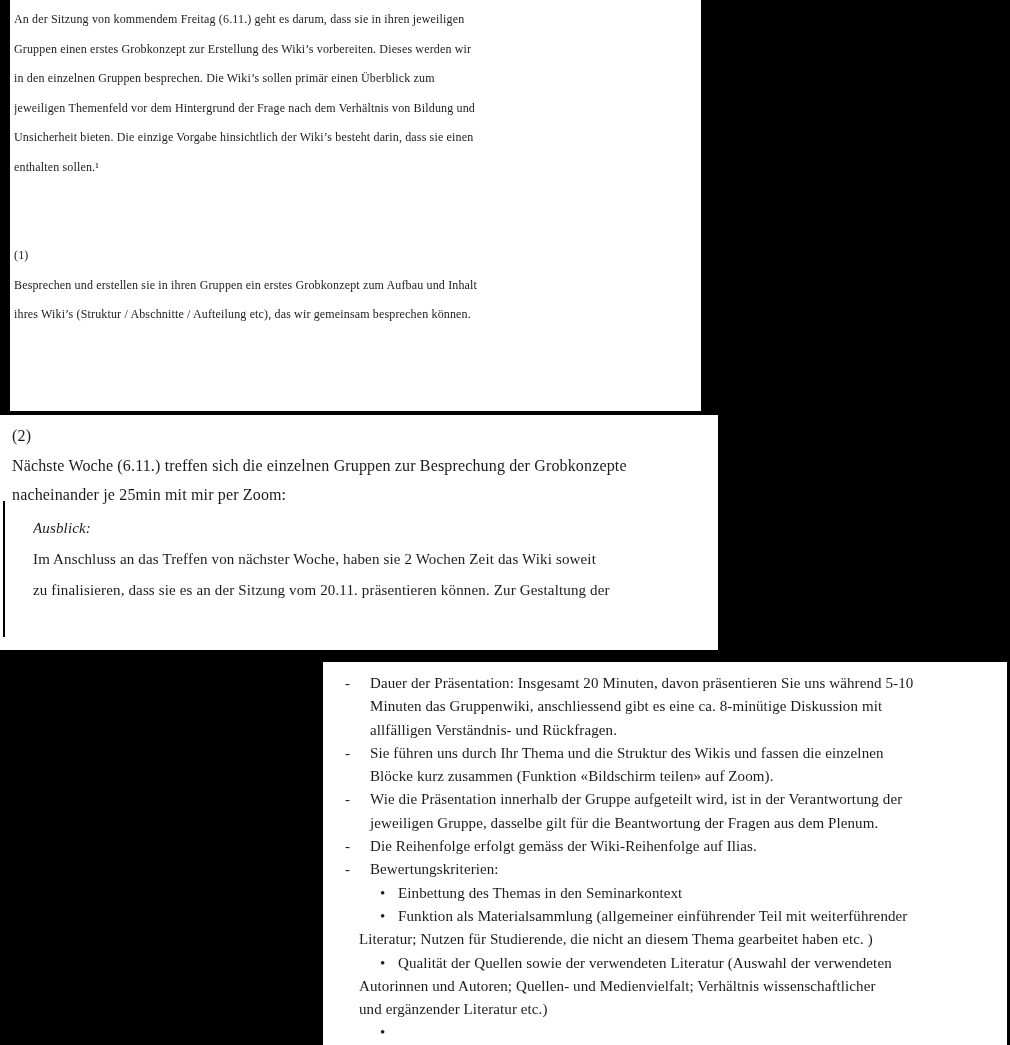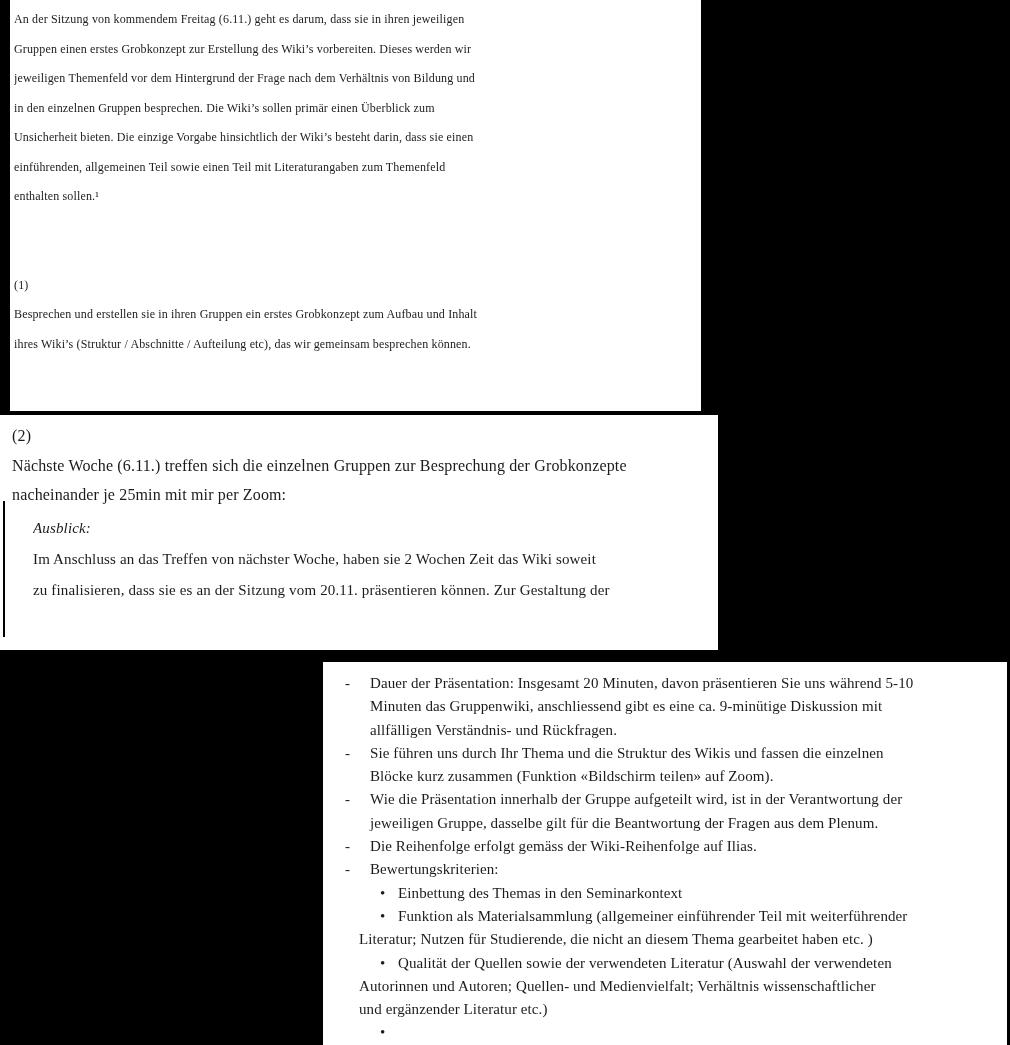--- a/index.html
+++ b/index.html
@@ -48,24 +48,23 @@
   .nline.s  { padding-left:57px; } .nline.s  .nb { width:18px; }
   .nline.sc { padding-left:36px; } .nline.sc .nb { width:0; }
 </style>
 </head>
 <body style="--canvas: #000000; --paper: #ffffff; --ink: #1b1b1b;">
 
 <div id="blockA" class="paper">
   <div>
       <div class="aline">An der Sitzung von kommendem Freitag (6.11.) geht es darum, dass sie in ihren jeweiligen</div>
       <div class="aline">Gruppen einen erstes Grobkonzept zur Erstellung des Wiki’s vorbereiten. Dieses werden wir</div>
+      <div class="aline">in den einzelnen Gruppen besprechen. Die Wiki’s sollen primär einen Überblick zum</div>
       <div class="aline">jeweiligen Themenfeld vor dem Hintergrund der Frage nach dem Verhältnis von Bildung und</div>
-      <div class="aline">in den einzelnen Gruppen besprechen. Die Wiki’s sollen primär einen Überblick zum</div>
       <div class="aline">Unsicherheit bieten. Die einzige Vorgabe hinsichtlich der Wiki’s besteht darin, dass sie einen</div>
-      <div class="aline">einführenden, allgemeinen Teil sowie einen Teil mit Literaturangaben zum Themenfeld</div>
       <div class="aline">enthalten sollen.¹</div>
       <div class="aline"></div>
       <div class="aline"></div>
       <div class="aline">(1)</div>
       <div class="aline">Besprechen und erstellen sie in ihren Gruppen ein erstes Grobkonzept zum Aufbau und Inhalt</div>
       <div class="aline">ihres Wiki’s (Struktur / Abschnitte / Aufteilung etc), das wir gemeinsam besprechen können.</div>
     </div>
 </div>
 
 <div id="blockB" class="paper">
@@ -86,21 +85,21 @@
 <div id="vline"></div>
 
 <div id="blockD" class="paper">
   <div>
       <div class="nline d">
       <span class="nb">-</span>
       <span class="nt">Dauer der Präsentation: Insgesamt 20 Minuten, davon präsentieren Sie uns während 5-10</span>
     </div>
       <div class="nline dc">
       <span class="nb"></span>
-      <span class="nt">Minuten das Gruppenwiki, anschliessend gibt es eine ca. 9-minütige Diskussion mit</span>
+      <span class="nt">Minuten das Gruppenwiki, anschliessend gibt es eine ca. 8-minütige Diskussion mit</span>
     </div>
       <div class="nline dc">
       <span class="nb"></span>
       <span class="nt">allfälligen Verständnis- und Rückfragen.</span>
     </div>
       <div class="nline d">
       <span class="nb">-</span>
       <span class="nt">Sie führen uns durch Ihr Thema und die Struktur des Wikis und fassen die einzelnen</span>
     </div>
       <div class="nline dc">

